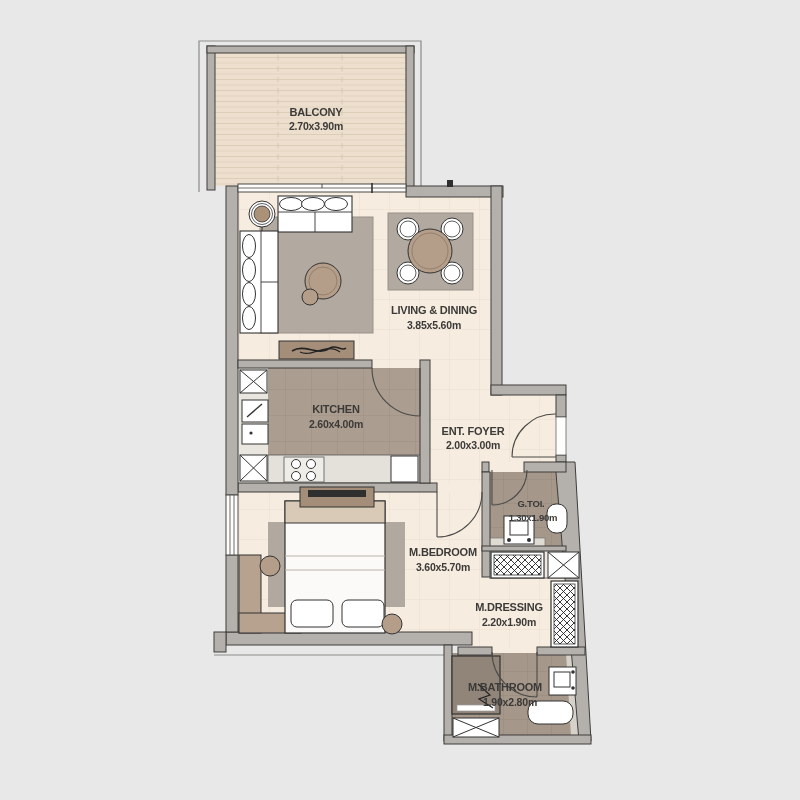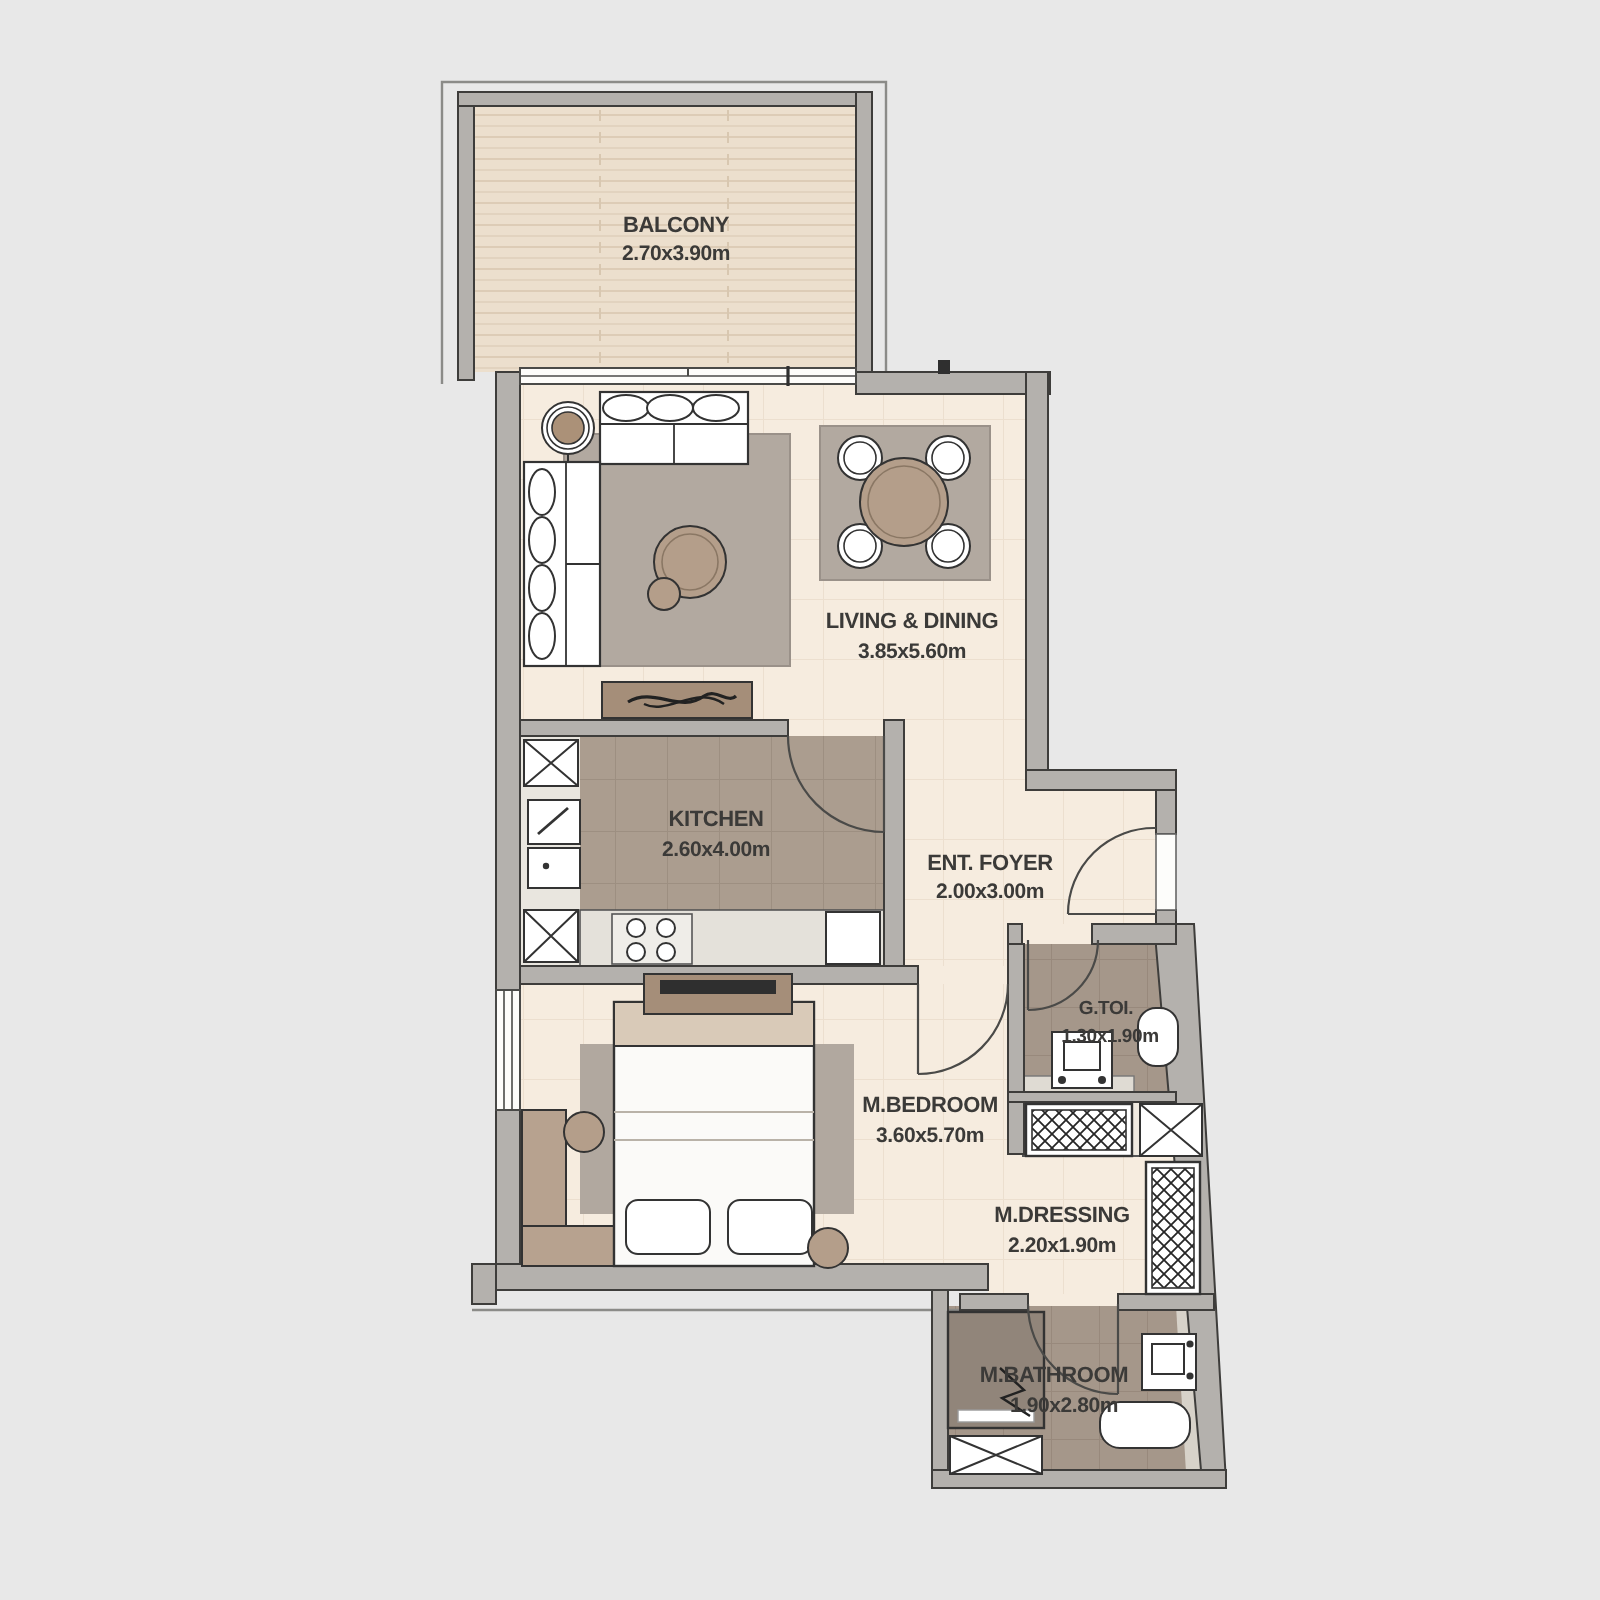--- a/index.html
+++ b/index.html
@@ -3,21 +3,21 @@
 <meta charset="utf-8">
 <style>
   html,body{margin:0;padding:0;}
   body{
     width:800px;height:800px;
     background:#e8e8e8;
     font-family:"Liberation Sans", sans-serif;
     position:relative;
     overflow:hidden;
   }
-  #plan-wrap{position:absolute;inset:0;margin-left:22px;}
+  #plan-wrap{position:absolute;inset:0;}
   svg{display:block;}
   text{
     fill:#3b3a38;
     font-family:"Liberation Sans", sans-serif;
     font-weight:600;
     letter-spacing:-0.2px;
   }
   .room-name{font-size:11px;}
   .room-dims{font-size:10.5px;}
   .wall{fill:#b4b1ad;stroke:#3e3d3b;stroke-width:1;}

